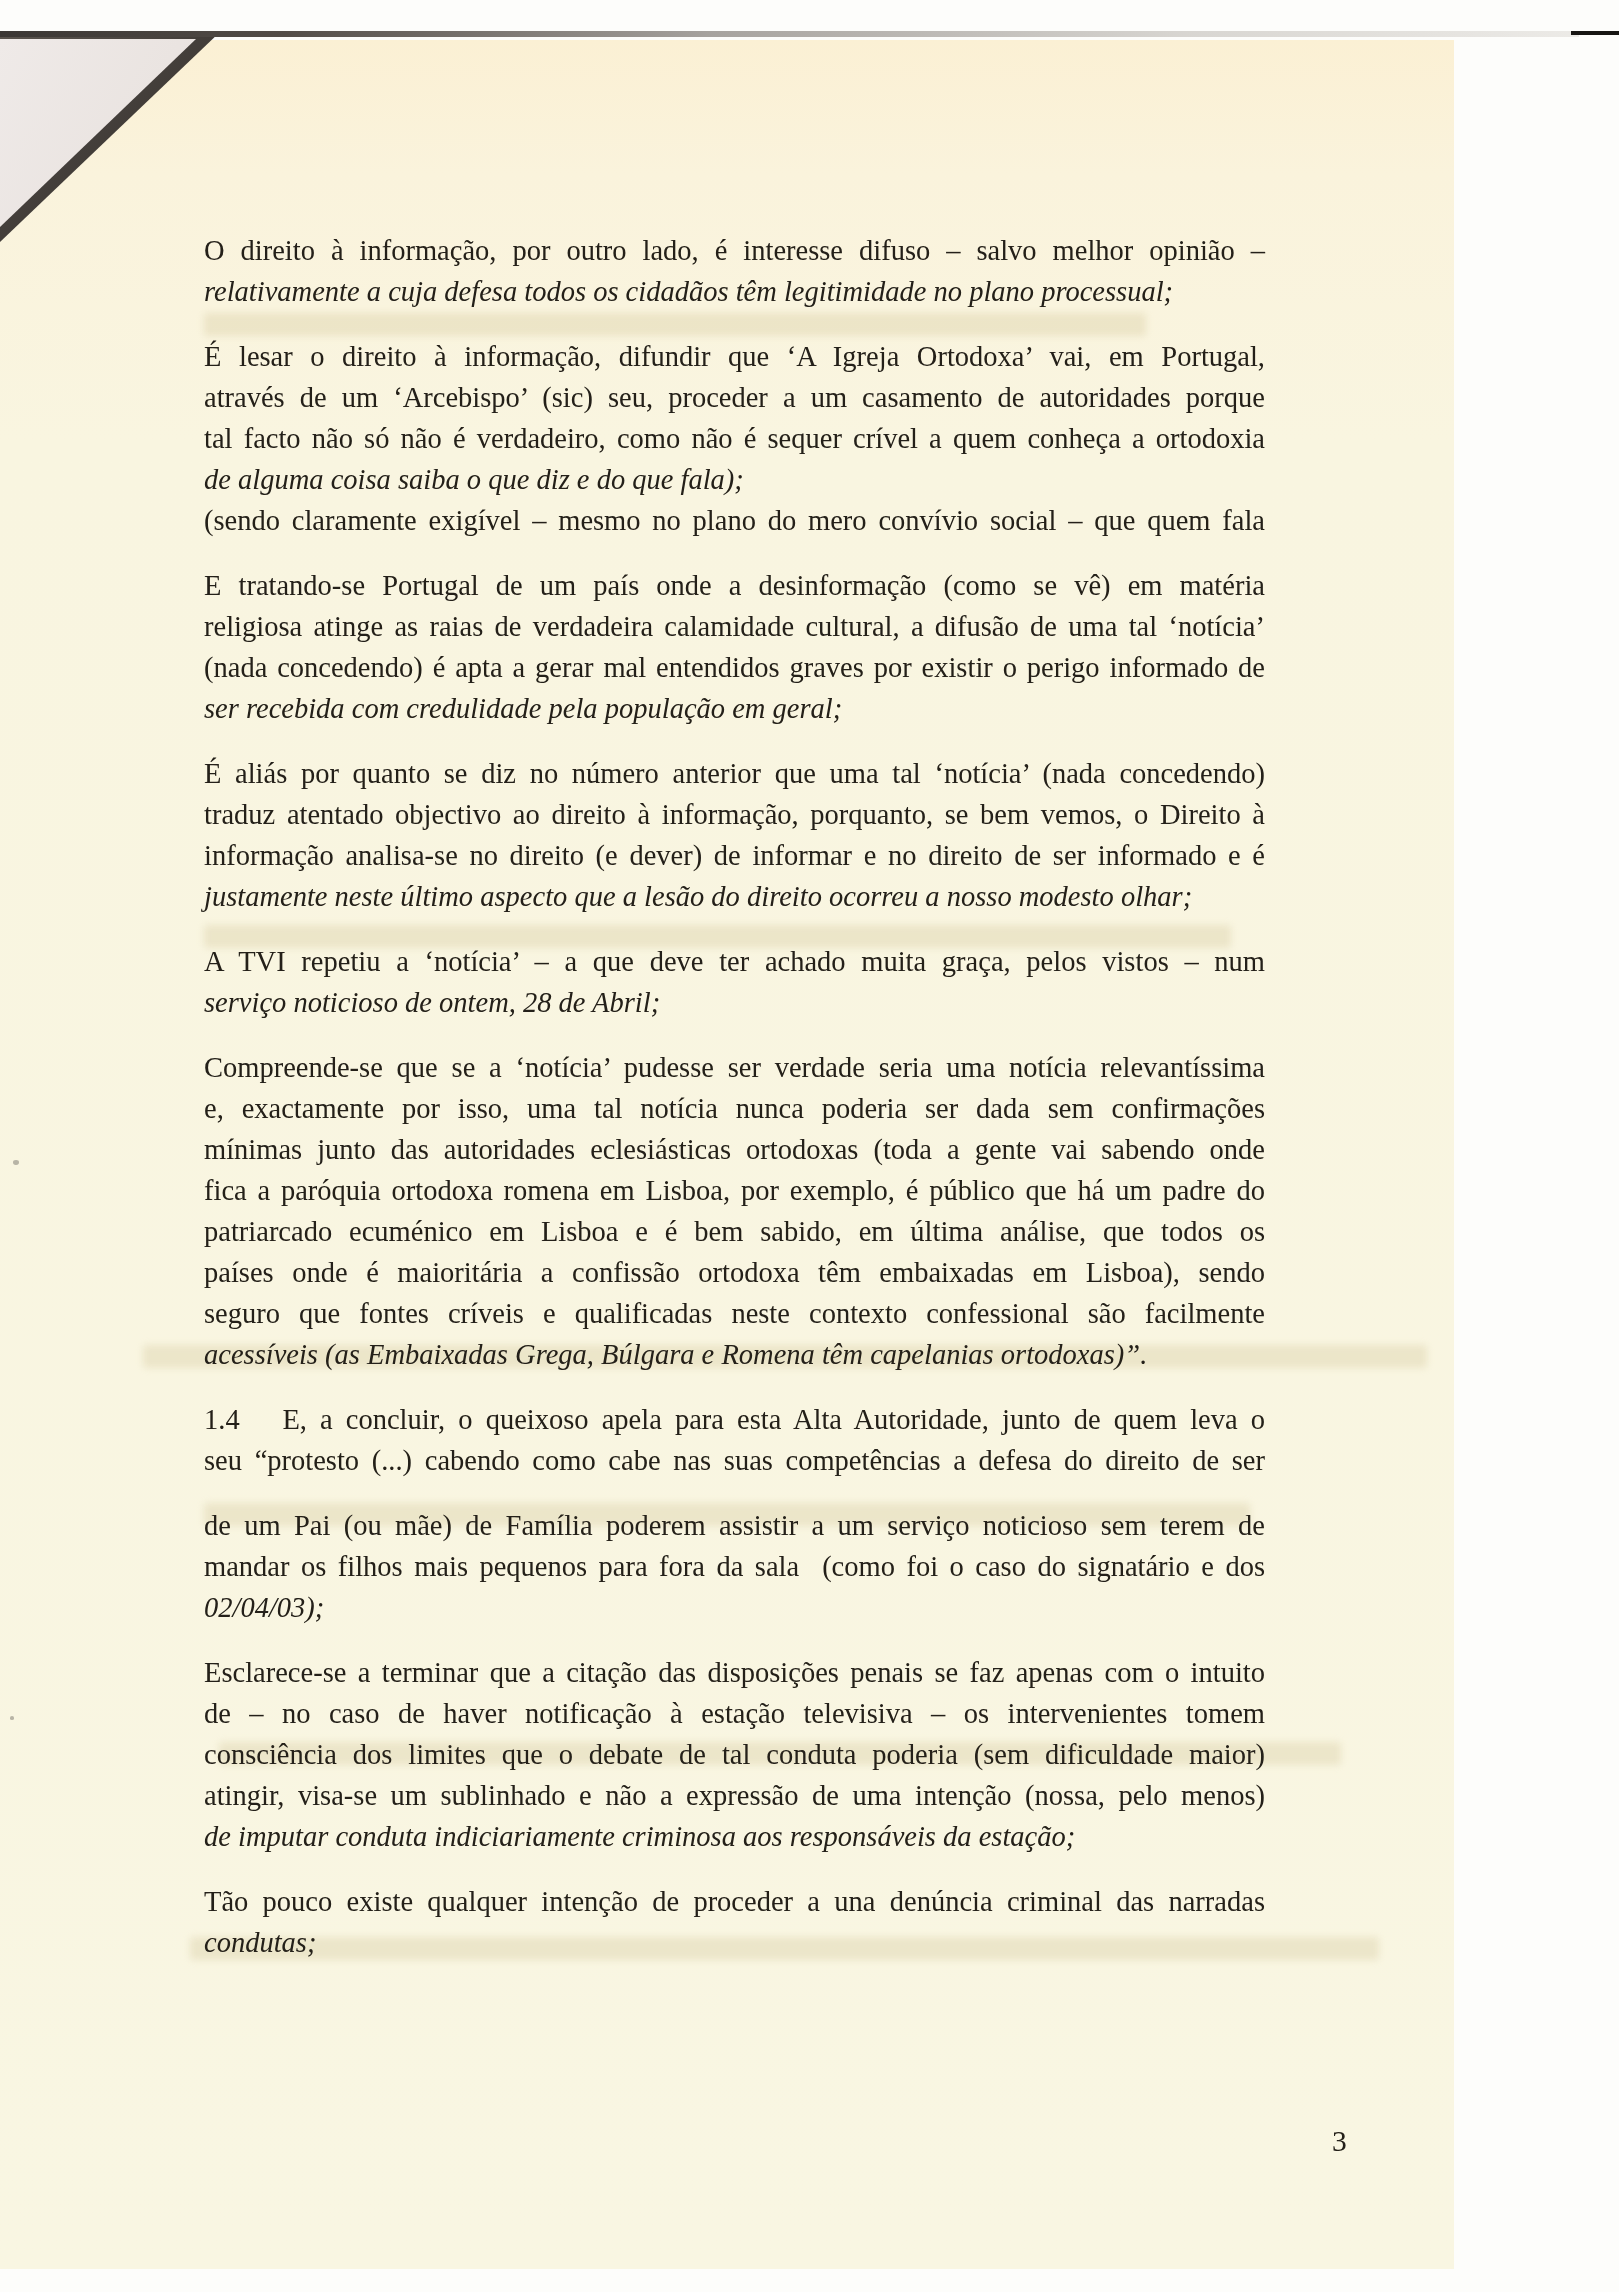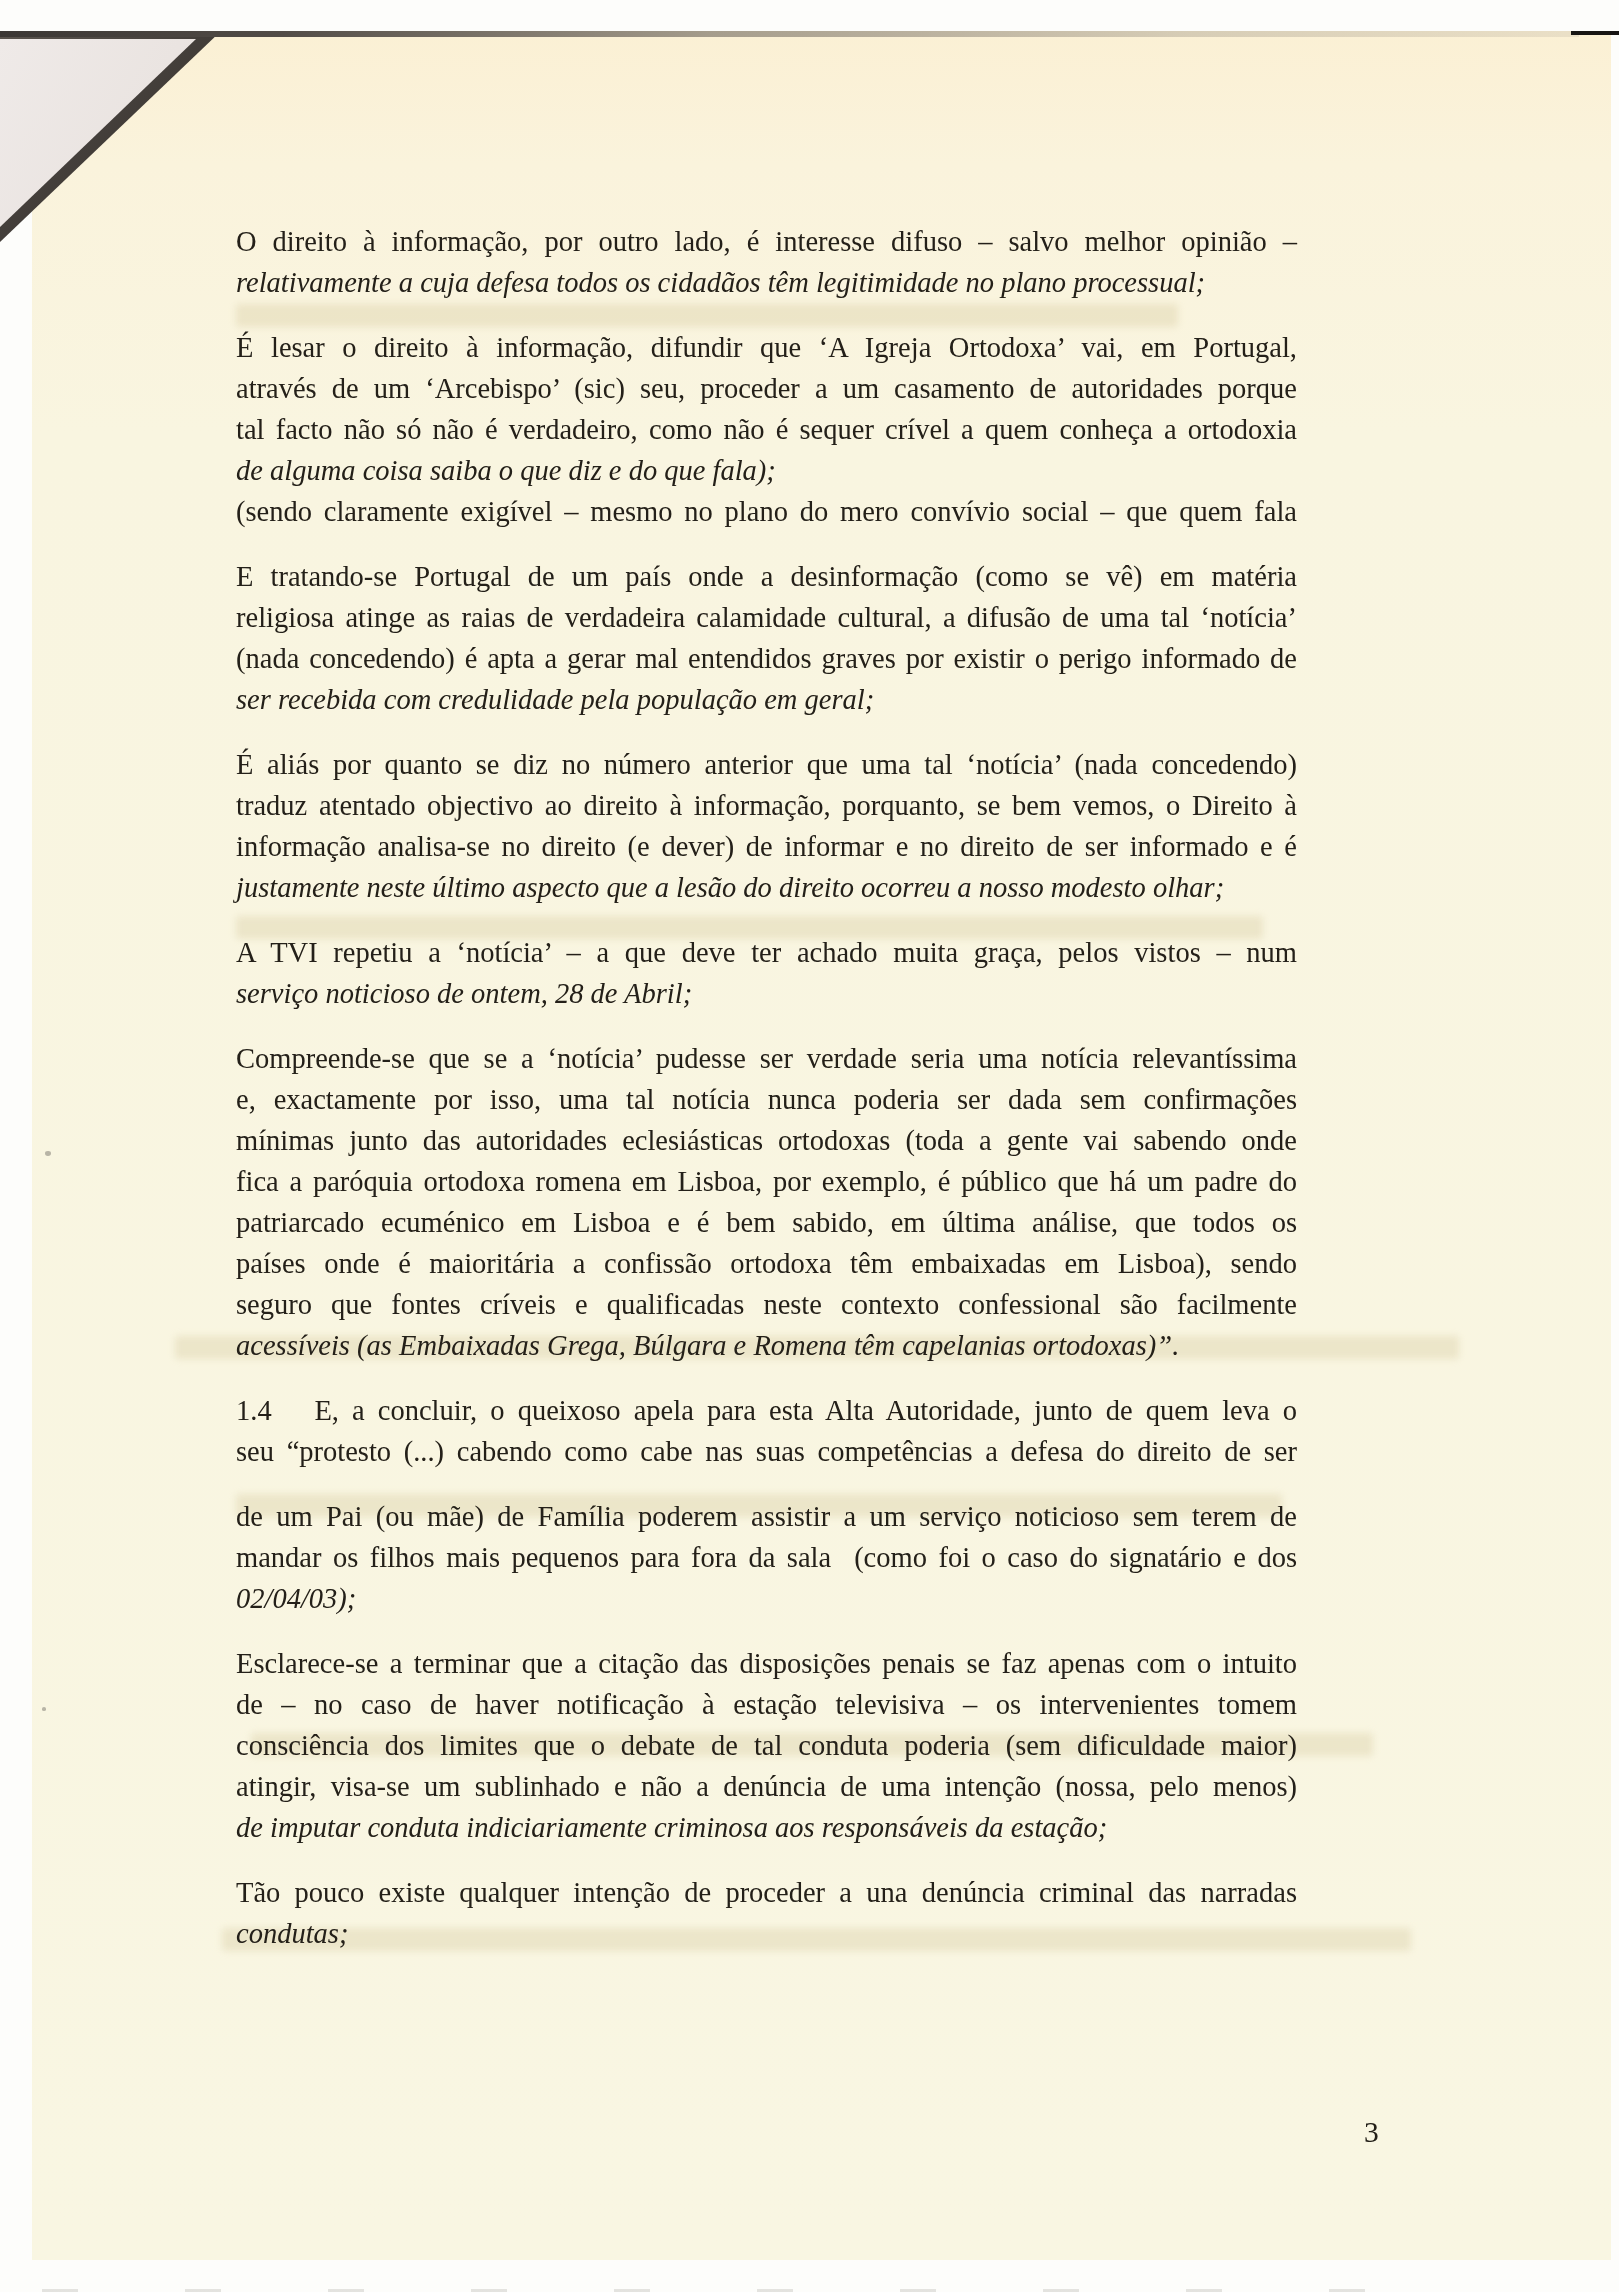--- a/index.html
+++ b/index.html
@@ -14,25 +14,24 @@
     position: relative;
     width: 1620px;
     height: 2292px;
     background: #fdfdfb;
     font-family: "Liberation Serif", "DejaVu Serif", serif;
   }
   
   .page {
     position: absolute;
     left: 0;
-    top: 31px;
-    width: 1579px;
+    top: 40px;
+    width: 1454px;
     height: 2229px;
     background: linear-gradient(180deg, #fbf0d4 0%, #faf3dc 6%, #f9f5e0 18%, #f9f6e2 100%);
-    margin-left: 32px;
   }
   
   .corner-dark {
     position: absolute;
     left: 0;
     top: 31px;
     width: 221px;
     height: 211px;
     background: linear-gradient(135deg, #5a544e 0%, #403b37 55%, #2f2c29 100%);
     clip-path: polygon(0 0, 221px 0, 0 211px);
@@ -168,21 +167,21 @@
         </div>
       <div class="paragraph">
           <div class="line">de um Pai (ou mãe) de Família poderem assistir a um serviço noticioso sem terem de</div>
           <div class="line">mandar os filhos mais pequenos para fora da sala  (como foi o caso do signatário e dos</div>
           <div class="line last">02/04/03);</div>
         </div>
       <div class="paragraph">
           <div class="line">Esclarece-se a terminar que a citação das disposições penais se faz apenas com o intuito</div>
           <div class="line">de – no caso de haver notificação à estação televisiva – os intervenientes tomem</div>
           <div class="line">consciência dos limites que o debate de tal conduta poderia (sem dificuldade maior)</div>
-          <div class="line">atingir, visa-se um sublinhado e não a denúncia de uma intenção (nossa, pelo menos)</div>
+          <div class="line">atingir, visa-se um sublinhado e não a expressão de uma intenção (nossa, pelo menos)</div>
           <div class="line last">de imputar conduta indiciariamente criminosa aos responsáveis da estação;</div>
         </div>
       <div class="paragraph">
           <div class="line">Tão pouco existe qualquer intenção de proceder a una denúncia criminal das narradas</div>
           <div class="line last">condutas;</div>
         </div>
     </div>
 
     <div class="page-number">3</div>
 

